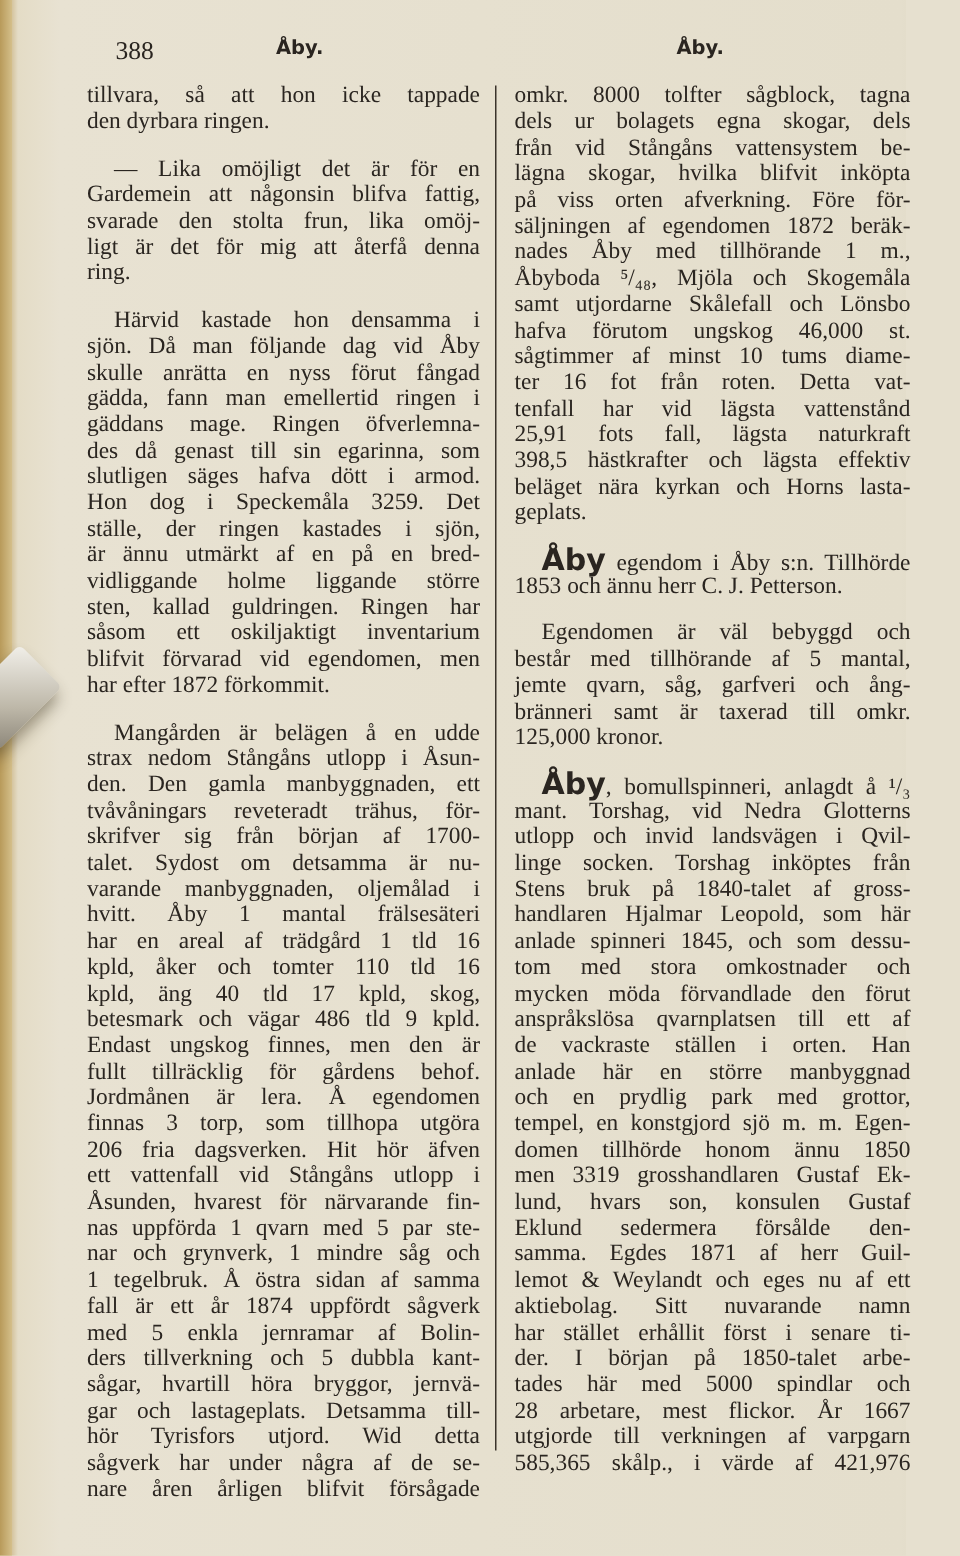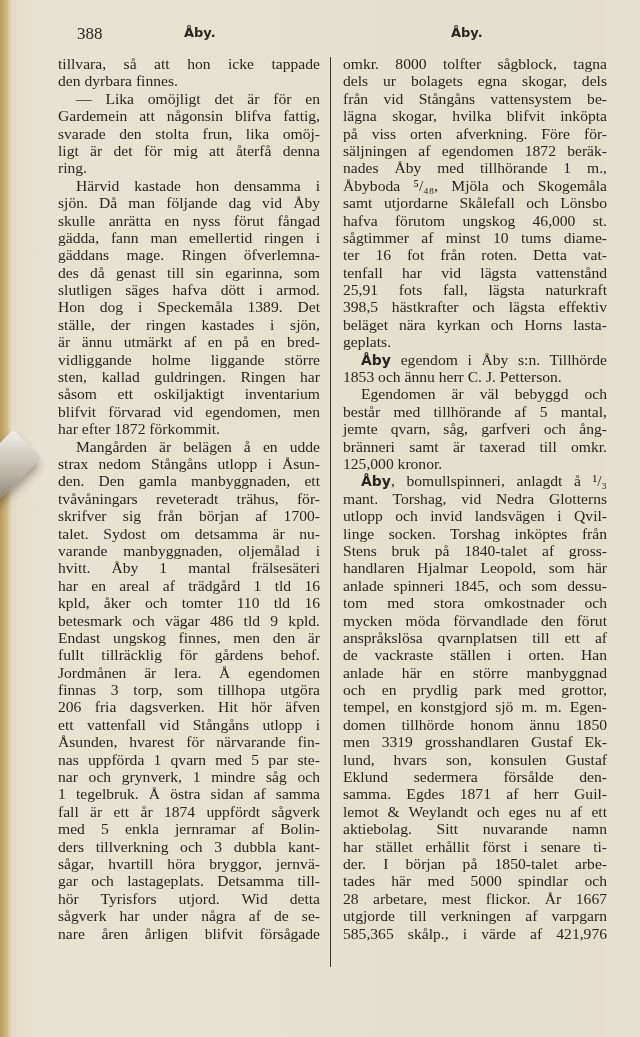--- a/index.html
+++ b/index.html
@@ -45,85 +45,86 @@
   }
   .column {
     position: absolute; top: 55px; width: 262px;
     font-family: "Liberation Serif", serif; font-size: 15.6px; line-height: 17.4px;
     text-align: justify;
   }
   .column.left { left: 58px; }
   .column.right { left: 343px; width: 264px; }
   .line { display: block; white-space: nowrap; text-align-last: justify; height: 17.4px; }
   .line.last { text-align-last: left; }
-  .line.indent { padding-left: 18px; }
-  .bold { font-family: "DejaVu Sans", sans-serif; font-weight: bold; font-size: 14px; }
+  .line.indent { padding-left: 18px; margin-top: 14px; }
+  .bold { font-family: "DejaVu Sans", sans-serif; font-weight: bold; font-size: 20px; }
 </style>
 </head>
 <body>
 
 <div class="page">
   <div class="spine-edge"></div>
   <div class="clip"></div>
 
   <div class="header">
     <span class="page-number">388</span>
     <span class="header-title-left">Åby.</span>
     <span class="header-title-right">Åby.</span>
   </div>
 
   <div class="col-rule"></div>
 
   <div class="column left" id="col-left">
       <span class="line">tillvara, så att hon icke tappade</span>
-      <span class="line last">den dyrbara finnes.</span>
+      <span class="line last">den dyrbara ringen.</span>
       <span class="line indent">— Lika omöjligt det är för en</span>
       <span class="line">Gardemein att någonsin blifva fattig,</span>
       <span class="line">svarade den stolta frun, lika omöj-</span>
       <span class="line">ligt är det för mig att återfå denna</span>
       <span class="line last">ring.</span>
       <span class="line indent">Härvid kastade hon densamma i</span>
       <span class="line">sjön. Då man följande dag vid Åby</span>
       <span class="line">skulle anrätta en nyss förut fångad</span>
       <span class="line">gädda, fann man emellertid ringen i</span>
       <span class="line">gäddans mage. Ringen öfverlemna-</span>
       <span class="line">des då genast till sin egarinna, som</span>
       <span class="line">slutligen säges hafva dött i armod.</span>
-      <span class="line">Hon dog i Speckemåla 1389. Det</span>
+      <span class="line">Hon dog i Speckemåla 3259. Det</span>
       <span class="line">ställe, der ringen kastades i sjön,</span>
       <span class="line">är ännu utmärkt af en på en bred-</span>
       <span class="line">vidliggande holme liggande större</span>
       <span class="line">sten, kallad guldringen. Ringen har</span>
       <span class="line">såsom ett oskiljaktigt inventarium</span>
       <span class="line">blifvit förvarad vid egendomen, men</span>
       <span class="line last">har efter 1872 förkommit.</span>
       <span class="line indent">Mangården är belägen å en udde</span>
       <span class="line">strax nedom Stångåns utlopp i Åsun-</span>
       <span class="line">den. Den gamla manbyggnaden, ett</span>
       <span class="line">tvåvåningars reveteradt trähus, för-</span>
       <span class="line">skrifver sig från början af 1700-</span>
       <span class="line">talet. Sydost om detsamma är nu-</span>
       <span class="line">varande manbyggnaden, oljemålad i</span>
       <span class="line">hvitt. Åby 1 mantal frälsesäteri</span>
       <span class="line">har en areal af trädgård 1 tld 16</span>
       <span class="line">kpld, åker och tomter 110 tld 16</span>
+      <span class="line">kpld, äng 40 tld 17 kpld, skog,</span>
       <span class="line">betesmark och vägar 486 tld 9 kpld.</span>
       <span class="line">Endast ungskog finnes, men den är</span>
       <span class="line">fullt tillräcklig för gårdens behof.</span>
       <span class="line">Jordmånen är lera. Å egendomen</span>
       <span class="line">finnas 3 torp, som tillhopa utgöra</span>
       <span class="line">206 fria dagsverken. Hit hör äfven</span>
       <span class="line">ett vattenfall vid Stångåns utlopp i</span>
       <span class="line">Åsunden, hvarest för närvarande fin-</span>
       <span class="line">nas uppförda 1 qvarn med 5 par ste-</span>
       <span class="line">nar och grynverk, 1 mindre såg och</span>
       <span class="line">1 tegelbruk. Å östra sidan af samma</span>
       <span class="line">fall är ett år 1874 uppfördt sågverk</span>
       <span class="line">med 5 enkla jernramar af Bolin-</span>
-      <span class="line">ders tillverkning och 3 dubbla kant-</span>
+      <span class="line">ders tillverkning och 5 dubbla kant-</span>
       <span class="line">sågar, hvartill höra bryggor, jernvä-</span>
       <span class="line">gar och lastageplats. Detsamma till-</span>
       <span class="line">hör Tyrisfors utjord. Wid detta</span>
       <span class="line">sågverk har under några af de se-</span>
       <span class="line">nare åren årligen blifvit försågade</span>
     </div>
   <div class="column right" id="col-right">
       <span class="line">omkr. 8000 tolfter sågblock, tagna</span>
       <span class="line">dels ur bolagets egna skogar, dels</span>
       <span class="line">från vid Stångåns vattensystem be-</span>

